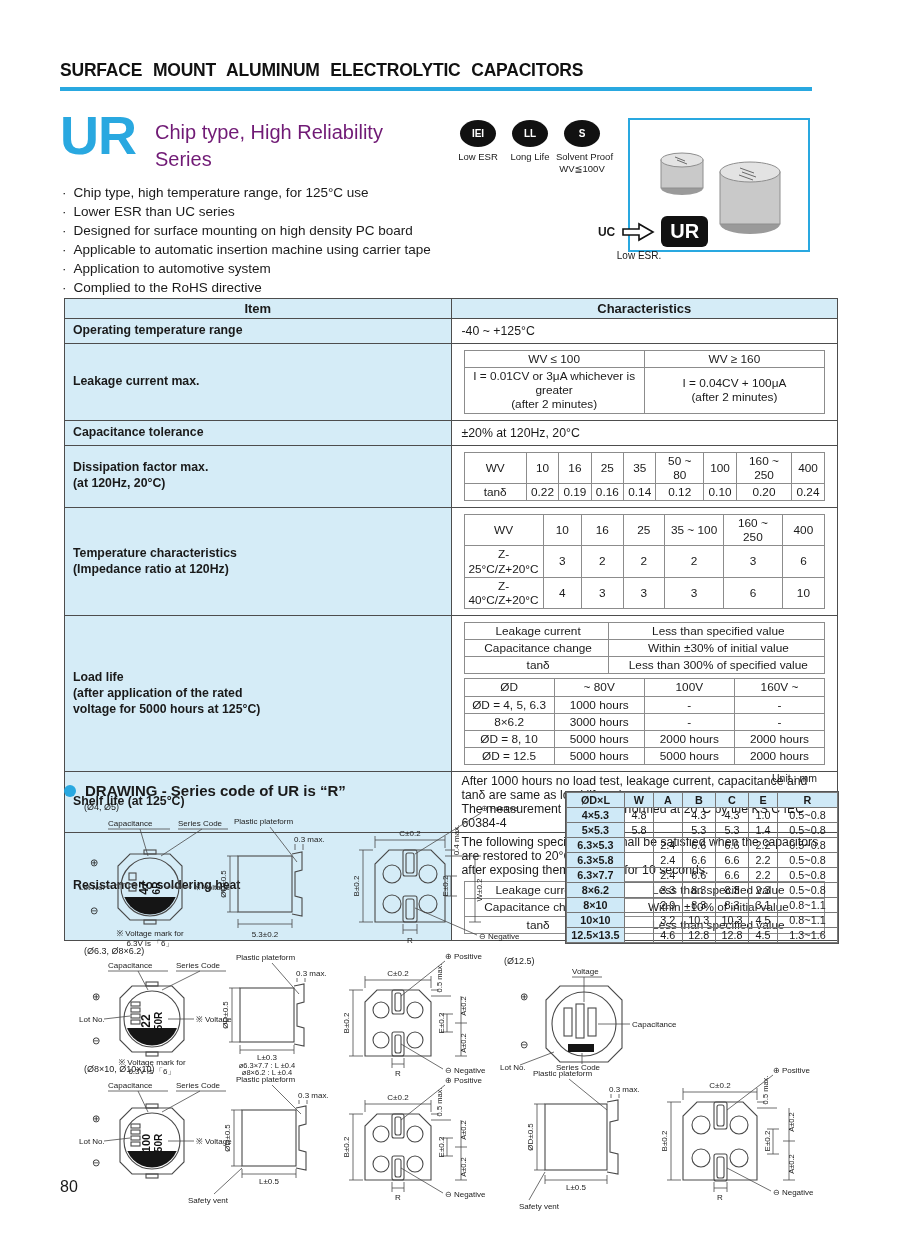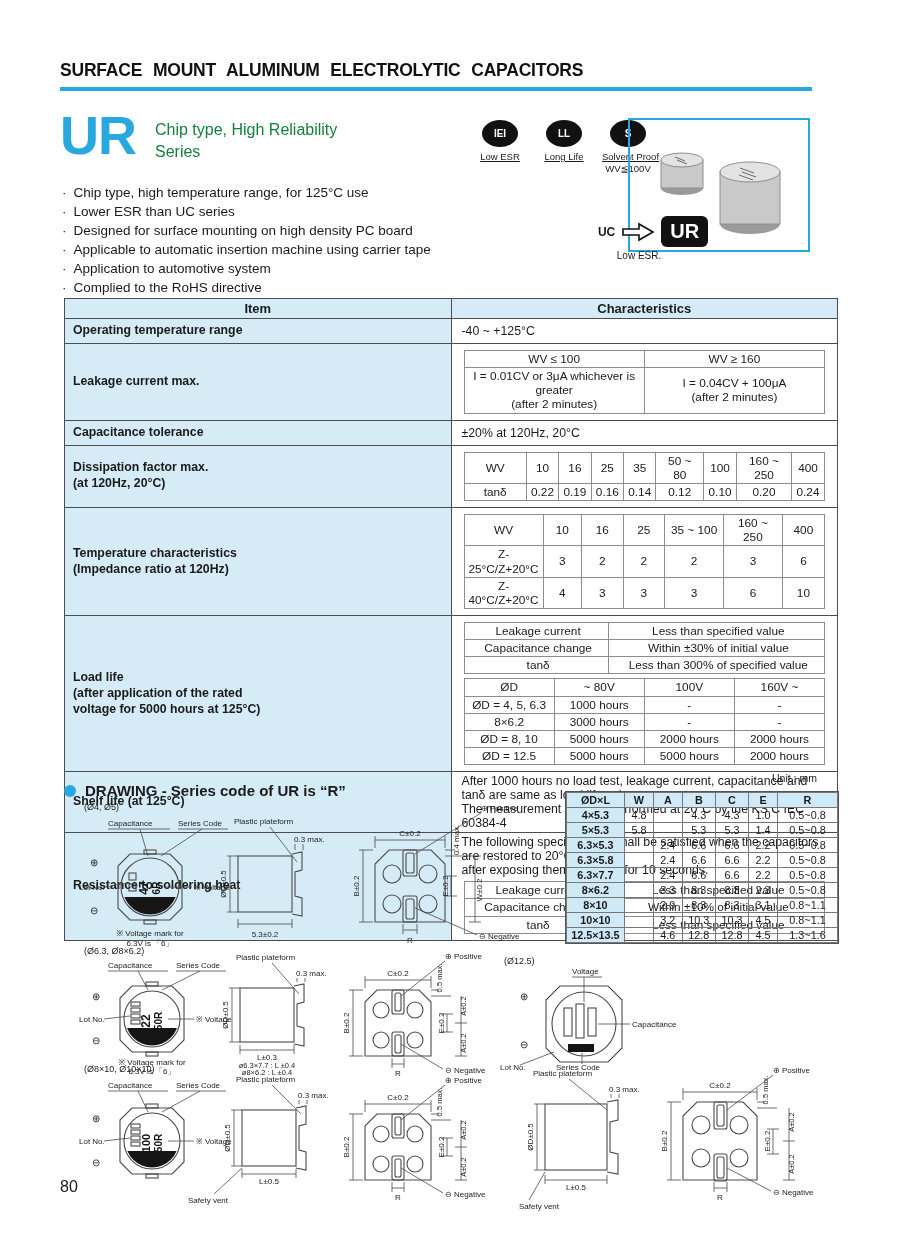--- a/index.html
+++ b/index.html
@@ -5,25 +5,25 @@
   * { margin:0; padding:0; box-sizing:border-box; }
   html,body { background:#ffffff; }
   body { font-family:"Liberation Sans", sans-serif; color:#1a1a1a; }
   #page { position:relative; width:900px; height:1242px; background:#fff; overflow:hidden; }
   .abs { position:absolute; }
 
   
   .doc-title { left:60px; top:60px; font-size:17.5px; font-weight:bold; letter-spacing:-0.2px; word-spacing:6px; color:#111; }
   .title-rule { left:60px; top:87px; width:752px; height:4px; background:#29a8e0; }
   .series-code { left:60px; top:108px; font-size:54px; font-weight:bold; color:#29a8e0; letter-spacing:-1px; line-height:1; }
-  .series-desc { left:155px; top:119px; font-size:16px; color:#15803d; line-height:1.35; }
-  .badges { left:474px; top:120px; display:flex; gap:12px; }
+  .series-desc { left:155px; top:119px; font-size:20px; color:#701a75; line-height:1.35; }
+  .badges { left:452px; top:120px; display:flex; }
   .badge { text-align:center; width:52px; }
   .badge .glyph { width:36px; height:27px; margin:0 auto; background:#111; border-radius:50%; color:#fff; font-size:10px; font-weight:bold; line-height:27px; }
-  .badge .lab { font-size:9.5px; margin-top:4px; white-space:nowrap;text-decoration:underline; }
+  .badge .lab { font-size:9.5px; margin-top:4px; white-space:nowrap; }
   .badge .sub { font-size:9.5px; margin-top:1px; white-space:nowrap; }
   .photo-box { left:628px; top:118px; width:182px; height:134px; border:2px solid #29a8e0; }
   .features { left:62px; top:183px; font-size:13.5px; line-height:19px; list-style:none; }
   .features li .b { margin-right:7px; }
   .upgrade { left:588px; top:216px; width:130px; text-align:center; }
   .upgrade-row { display:flex; align-items:center; gap:6px; justify-content:center; }
   .uc { font-size:12px; font-weight:bold; }
   .ur-box { background:#111; color:#fff; font-size:20px; font-weight:bold; border-radius:6px; padding:4px 9px; }
   .upgrade-note { font-size:10px; margin-top:3px; margin-right:28px; }
 

